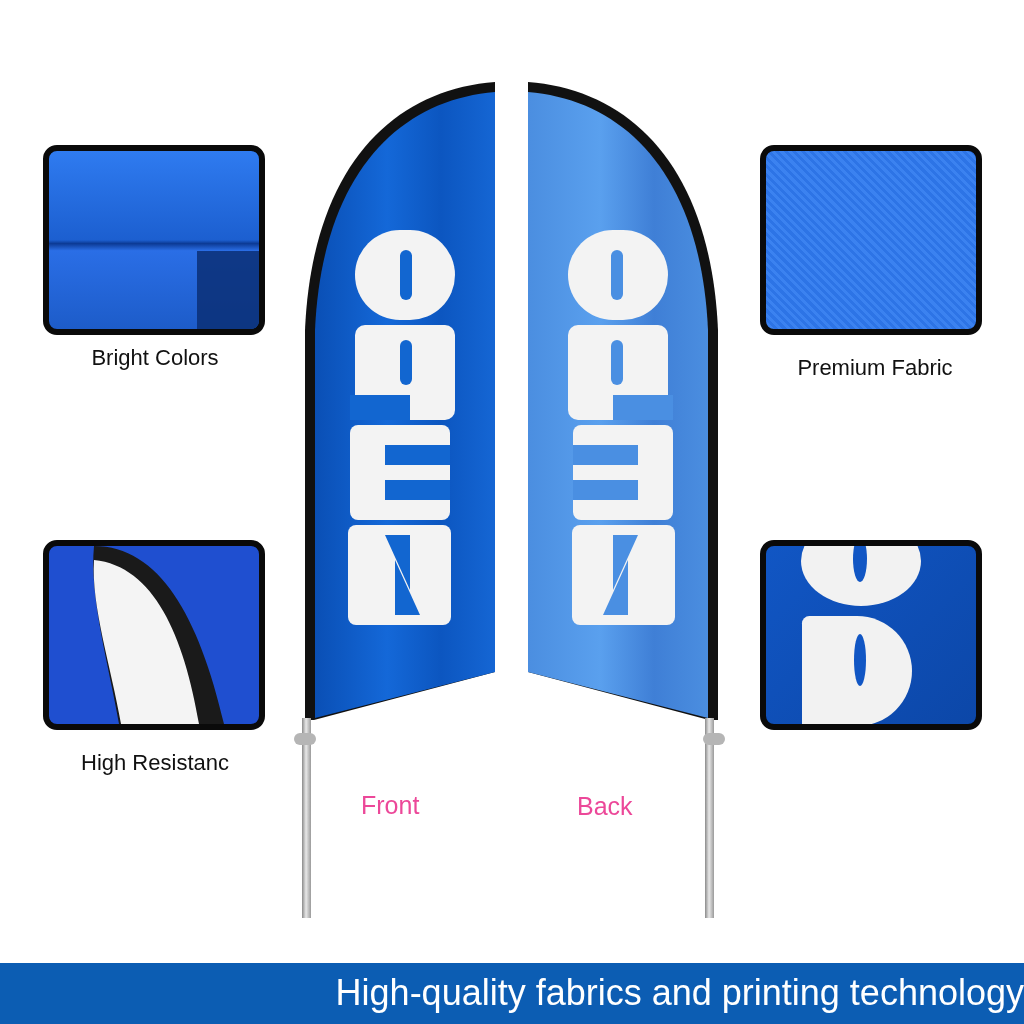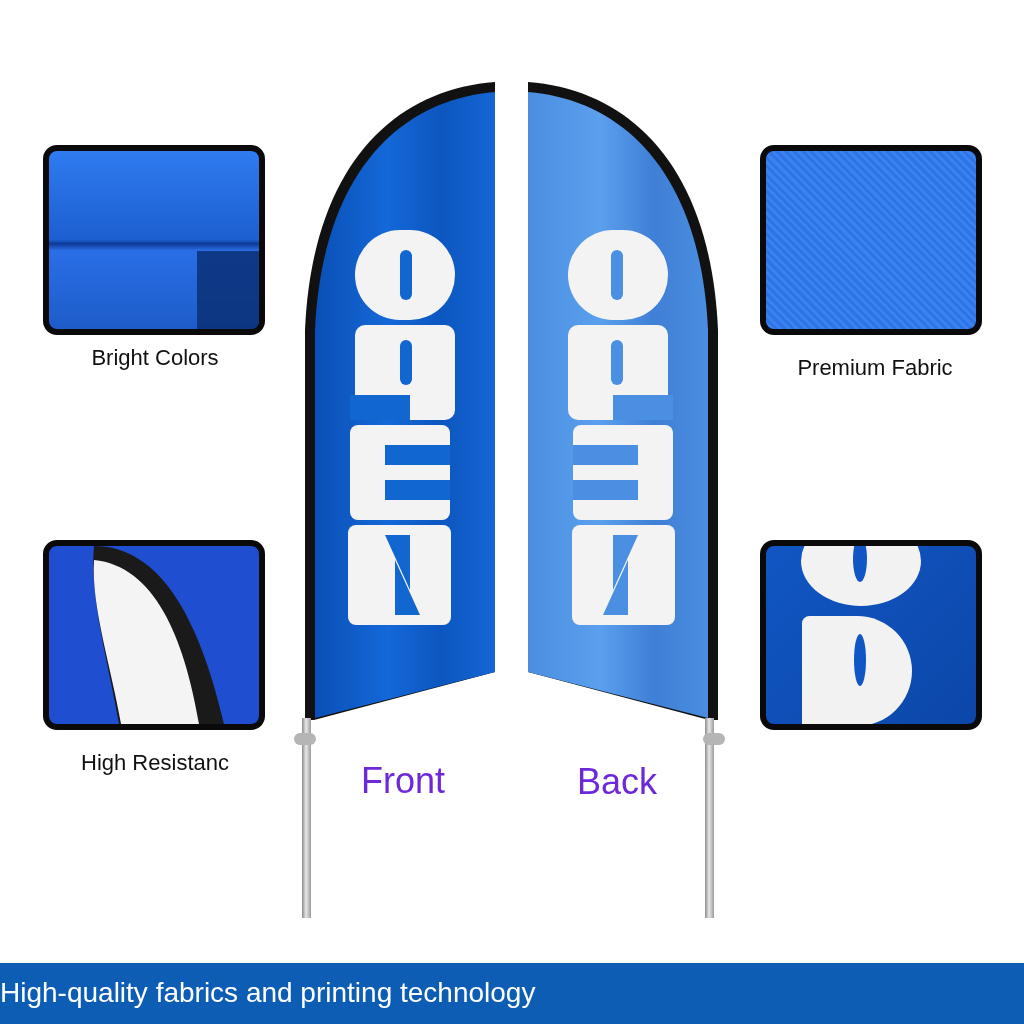--- a/index.html
+++ b/index.html
@@ -1,23 +1,23 @@
 <!DOCTYPE html>
 <html><head>
 <meta charset="utf-8">
 <style>
   html,body{margin:0;padding:0;}
   body{width:1024px;height:1024px;background:#ffffff;position:relative;overflow:hidden;font-family:"Liberation Sans",sans-serif;}
   .thumb{position:absolute;width:222px;height:190px;border:6px solid #0a0a0a;border-radius:14px;overflow:hidden;box-sizing:border-box;}
   .caption{position:absolute;width:260px;text-align:center;color:#111;font-size:22px;line-height:28px;}
   .flag{position:absolute;}
-  .flag-label{position:absolute;font-size:36px;color:#6d28d9;}
+  .flag-label{position:absolute;font-size:25px;color:#ec4899;margin-top:31px;}
   .pole{position:absolute;width:9px;background:linear-gradient(90deg,#8a8a8a,#e8e8e8 45%,#9a9a9a);}
   .banner{position:absolute;left:0;top:963px;width:1024px;height:61px;background:#0c5db3;}
-  .banner-text{position:absolute;left:0;right:0;top:10px;text-align:left;color:#fff;font-size:28px;line-height:40px;}
+  .banner-text{position:absolute;left:0;right:0;top:10px;text-align:right;color:#fff;font-size:36px;line-height:40px;}
 </style>
 </head>
 <body>
 
 <div class="thumb" style="left:43px;top:145px;background:linear-gradient(180deg,#2f7bf0 0%,#1c5fd0 50%,#0c3a95 52%,#2a6ee6 56%,#1d5cc9 100%);">
   <div style="position:absolute;right:0;top:100px;width:62px;height:84px;background:#0b2f75;opacity:.85;"></div>
 </div>
 <div class="caption" style="left:25px;top:344px;">Bright Colors</div>
 
 <div class="thumb" style="left:760px;top:145px;background:repeating-linear-gradient(45deg,#2d74e6 0 3px,#3b82f0 3px 6px),#2d74e6;"></div>

